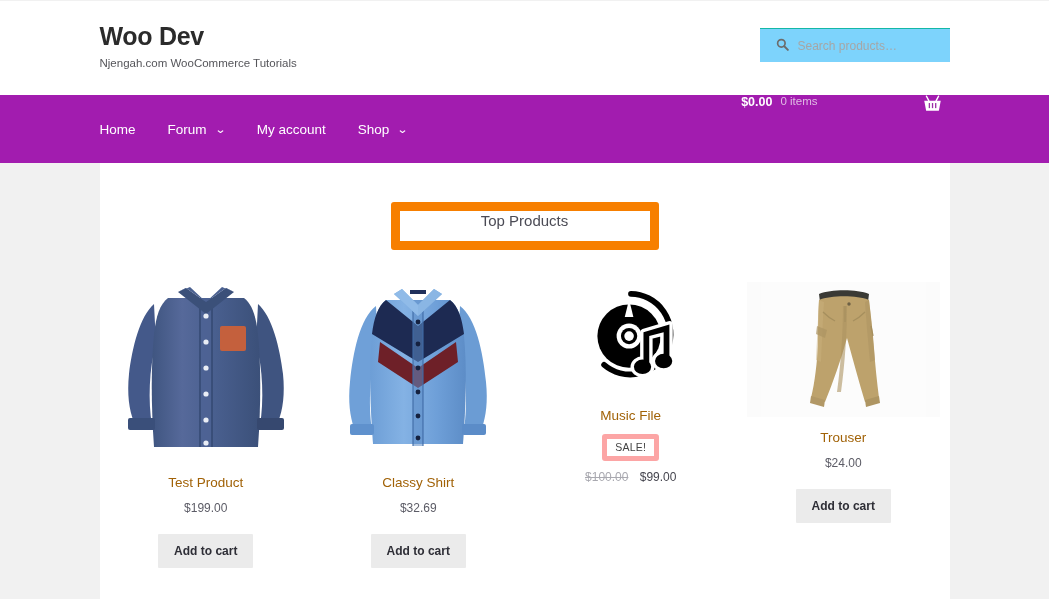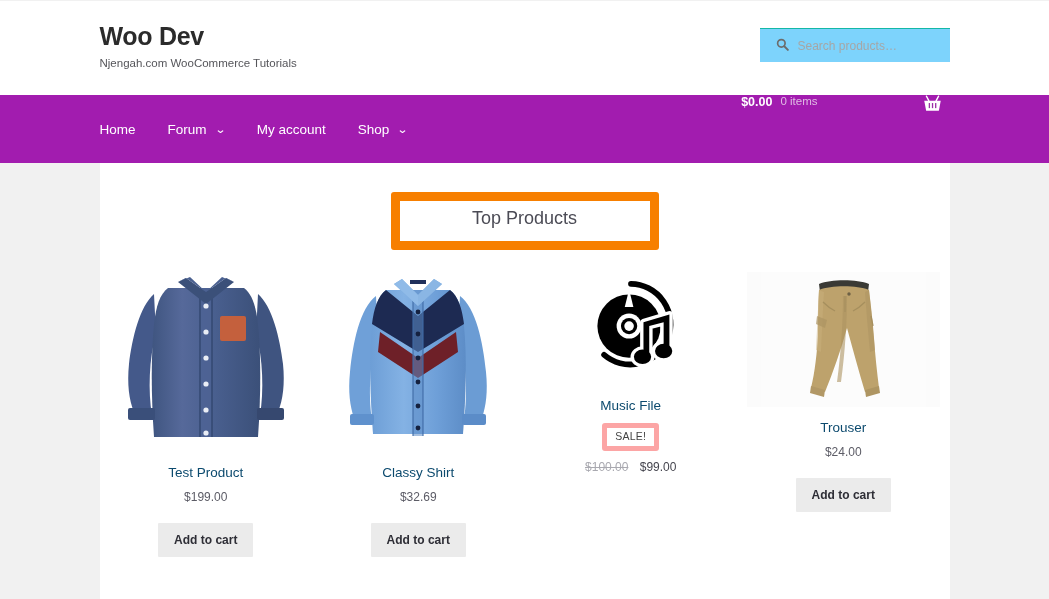--- a/index.html
+++ b/index.html
@@ -152,26 +152,26 @@
     box-sizing: border-box;
   }
   .section-heading-wrap {
     text-align: center;
   }
   .section-heading {
     display: inline-block;
     border: 9px solid #f77f00;
     border-radius: 3px;
     background: #ffffff;
-    padding: 7px 30px 11px 30px;
-    font-size: 18px;
+    padding: 1px 30px 11px 30px;
+    font-size: 15px;
     color: #4b4b55;
     font-weight: normal;
     line-height: 1.2;
-    margin: 8px;
+    margin: 18px;
     min-width: 190px;
   }
 
   .products-grid {
     display: flex;
     margin-top: 14px;
   }
   .product-col {
     width: 25%;
     box-sizing: border-box;
@@ -180,21 +180,21 @@
   }
   .product-image-box {
     width: 100%;
     display: flex;
     align-items: flex-start;
     justify-content: center;
     overflow: hidden;
   }
   .product-title {
     font-size: 13.5px;
-    color: #0c4a6e;
+    color: #a16207;
     margin-top: 12px;
     line-height: 1.3;
   }
   .sale-badge {
     display: inline-block;
     border: 5px solid #fca5a5;
     border-radius: 3px;
     font-size: 10.5px;
     color: #434343;
     padding: 3px 8px 4px 8px;

